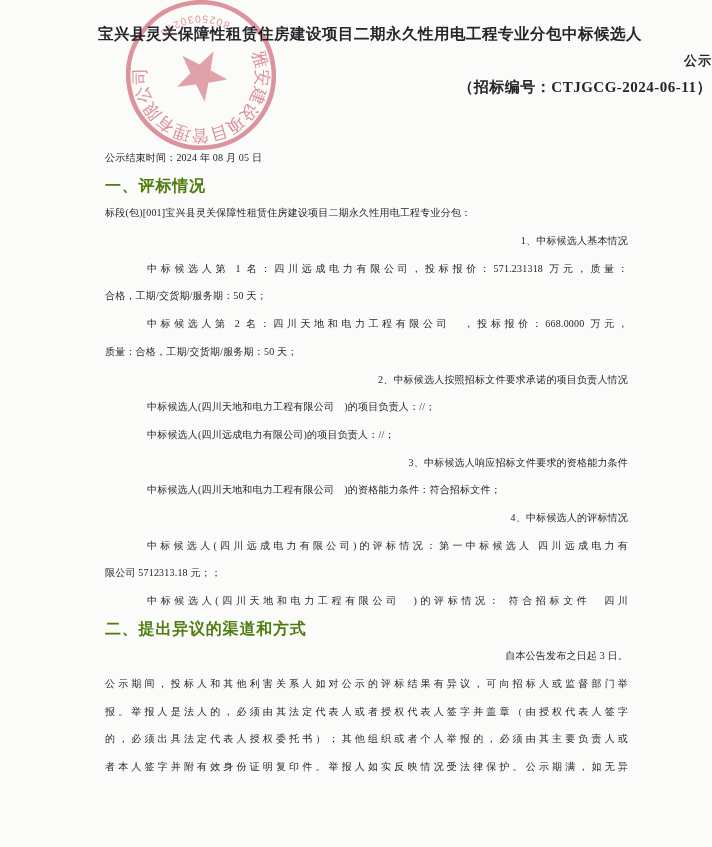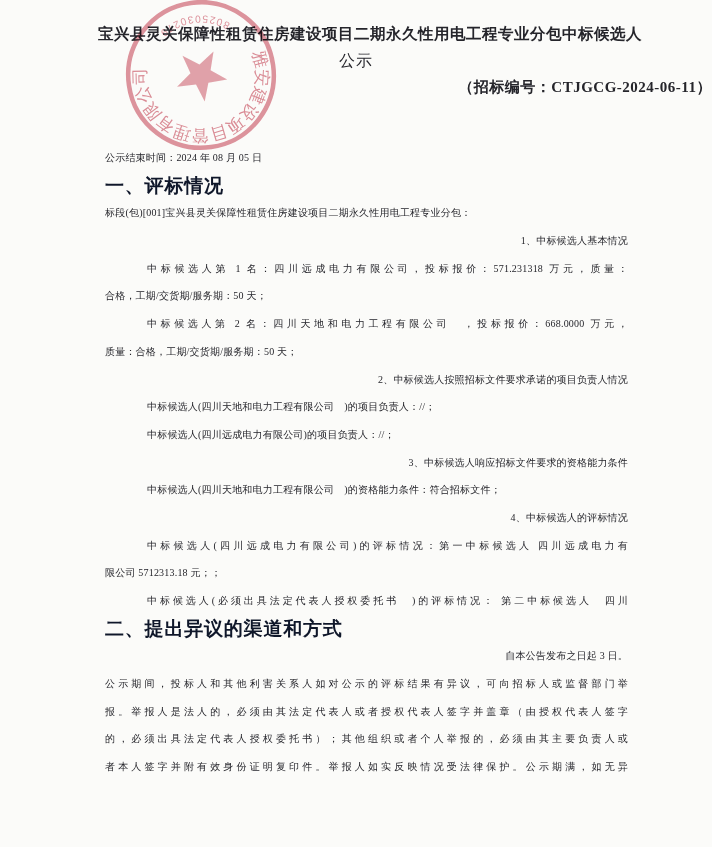--- a/index.html
+++ b/index.html
@@ -11,29 +11,29 @@
   }
   .page{position:absolute;inset:0;}
   
   .seal{
     position:absolute;left:119px;top:-7px;width:164px;height:164px;
     mix-blend-mode:multiply;opacity:.88;pointer-events:none;
   }
   
   .title-block{padding-top:20px;text-align:center;}
   .t1{font-size:15.5px;font-weight:bold;line-height:27px;letter-spacing:.5px;margin-left:28px;}
-  .t2{font-size:16px;font-weight:normal;line-height:27px;letter-spacing:1px;}
+  .t2{font-size:13px;font-weight:bold;line-height:27px;letter-spacing:1px;text-align:right;}
   .t3{font-size:15px;font-weight:bold;line-height:26px;letter-spacing:.5px;text-align:right;}
   
   .content{margin:44px 84px 0 105px;}
   .ln{
     font-size:10px;height:27.7px;line-height:27.7px;
     white-space:nowrap;letter-spacing:.2px;
   }
-  .h{font-weight:bold;font-size:19px;color:#0f172a;letter-spacing:.8px;}
+  .h{font-weight:bold;font-size:16px;color:#4d7c0f;letter-spacing:.8px;}
   .i1{padding-left:22px;text-align:right;}
   .i2{padding-left:42px;}
   .st{white-space:normal;text-align:justify;text-align-last:justify;}
 </style>
 </head>
 <body>
 
 <div class="page">
 
   <svg class="seal" viewBox="0 0 160 160" aria-hidden="true">
@@ -67,21 +67,21 @@
     <div class="ln i2 st">中标候选人第 2 名：四川天地和电力工程有限公司　，投标报价：668.0000 万元，</div>
     <div class="ln">质量：合格，工期/交货期/服务期：50 天；</div>
     <div class="ln i1">2、中标候选人按照招标文件要求承诺的项目负责人情况</div>
     <div class="ln i2">中标候选人(四川天地和电力工程有限公司　)的项目负责人：//；</div>
     <div class="ln i2">中标候选人(四川远成电力有限公司)的项目负责人：//；</div>
     <div class="ln i1">3、中标候选人响应招标文件要求的资格能力条件</div>
     <div class="ln i2">中标候选人(四川天地和电力工程有限公司　)的资格能力条件：符合招标文件；</div>
     <div class="ln i1">4、中标候选人的评标情况</div>
     <div class="ln i2 st">中标候选人(四川远成电力有限公司)的评标情况：第一中标候选人 四川远成电力有</div>
     <div class="ln">限公司 5712313.18 元；；</div>
-    <div class="ln i2 st">中标候选人(必须出具法定代表人授权委托书　)的评标情况： 第二中标候选人　四川</div>
+    <div class="ln i2 st">中标候选人(四川天地和电力工程有限公司　)的评标情况： 符合招标文件　四川</div>
     <div class="ln h">二、提出异议的渠道和方式</div>
     <div class="ln i1">自本公告发布之日起 3 日。</div>
     <div class="ln st">公示期间，投标人和其他利害关系人如对公示的评标结果有异议，可向招标人或监督部门举</div>
     <div class="ln st">报。举报人是法人的，必须由其法定代表人或者授权代表人签字并盖章（由授权代表人签字</div>
     <div class="ln st">的，必须出具法定代表人授权委托书）；其他组织或者个人举报的，必须由其主要负责人或</div>
     <div class="ln st">者本人签字并附有效身份证明复印件。举报人如实反映情况受法律保护。公示期满，如无异</div>
   </div>
 
 </div>
 

